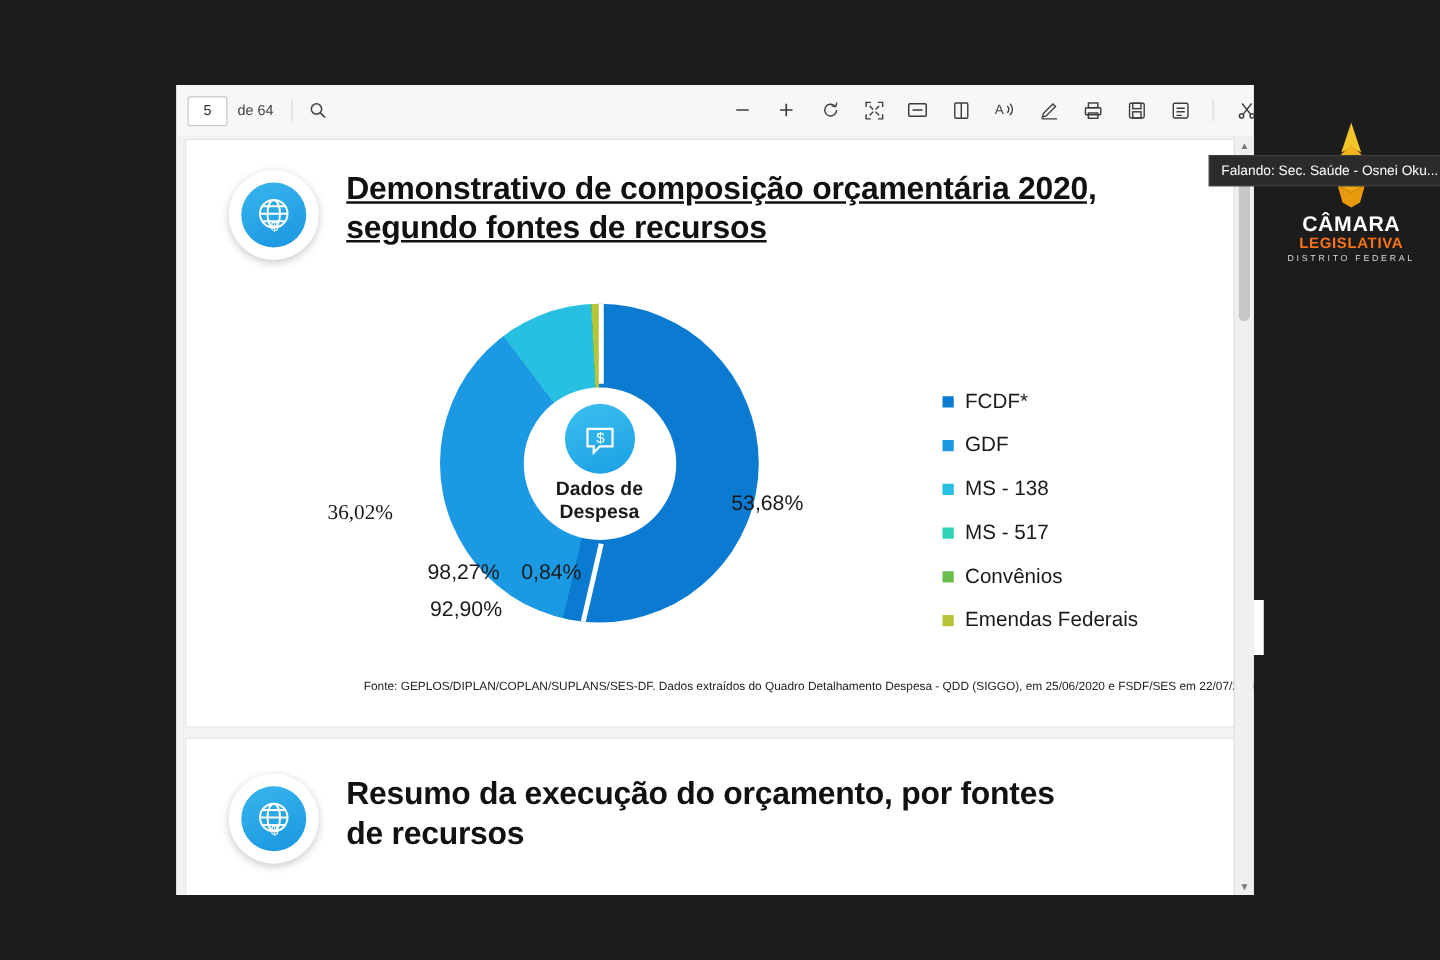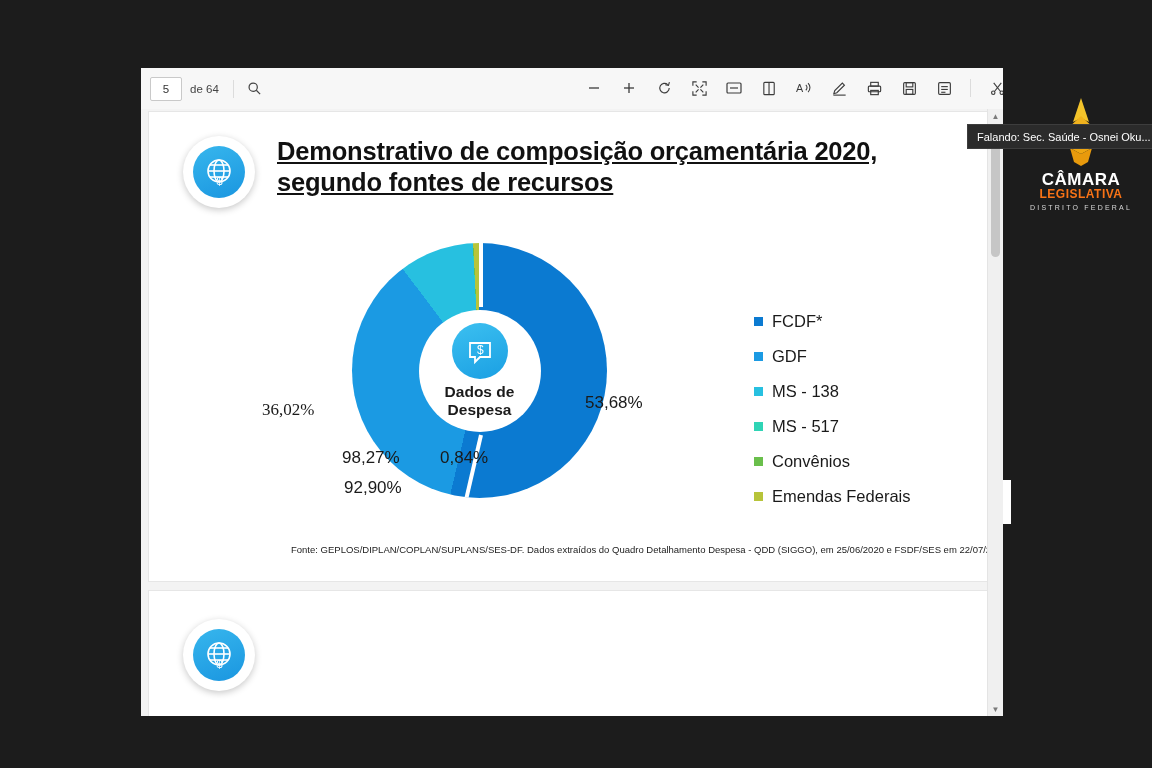--- a/index.html
+++ b/index.html
@@ -242,21 +242,21 @@
   }
   .slice-label {
     position: absolute;
     font-size: 17px;
     color: #1a1a1a;
   }
   #lbl-fcdf   { left: 300px; top: 173px; margin-left: 28px; }
   #lbl-gdf    { left: 5px;   top: 180px; font-family: Liberation Serif, serif; }
   #lbl-ms138  { left: 87px;  top: 258px; }
   #lbl-ms338  { left: 85px;  top: 228px; }
-  #lbl-emend  { left: 160px; top: 228px; margin-left: 23px; }
+  #lbl-emend  { left: 160px; top: 228px; }
 
   
   #legend {
     position: absolute;
     left: 605px;
     top: 200px;
     display: flex;
     flex-direction: column;
     gap: 16px;
   }
@@ -544,20 +544,21 @@
                 <circle cx="17" cy="16" r="11"></circle>
                 <ellipse cx="17" cy="16" rx="5" ry="11"></ellipse>
                 <line x1="6" y1="16" x2="28" y2="16"></line>
                 <line x1="8" y1="10" x2="26" y2="10"></line>
                 <line x1="8" y1="22" x2="26" y2="22"></line>
                 <text x="14.5" y="30" font-size="11" fill="#ffffff" stroke="none" font-family="Liberation Sans">$</text>
               </svg>
             </div>
           </div>
         </div>
+        <div class="slide-title" id="s2-title">Resumo da execução do orçamento, por fontes de recursos</div>
 
       </div>
     </div>
 
     <div id="scrollbar">
       <div class="sb-arrow">▲</div>
       <div id="sb-thumb"></div>
       <div class="sb-arrow" style="position:absolute;bottom:0;left:0;right:0;">▼</div>
     </div>
   </div>

